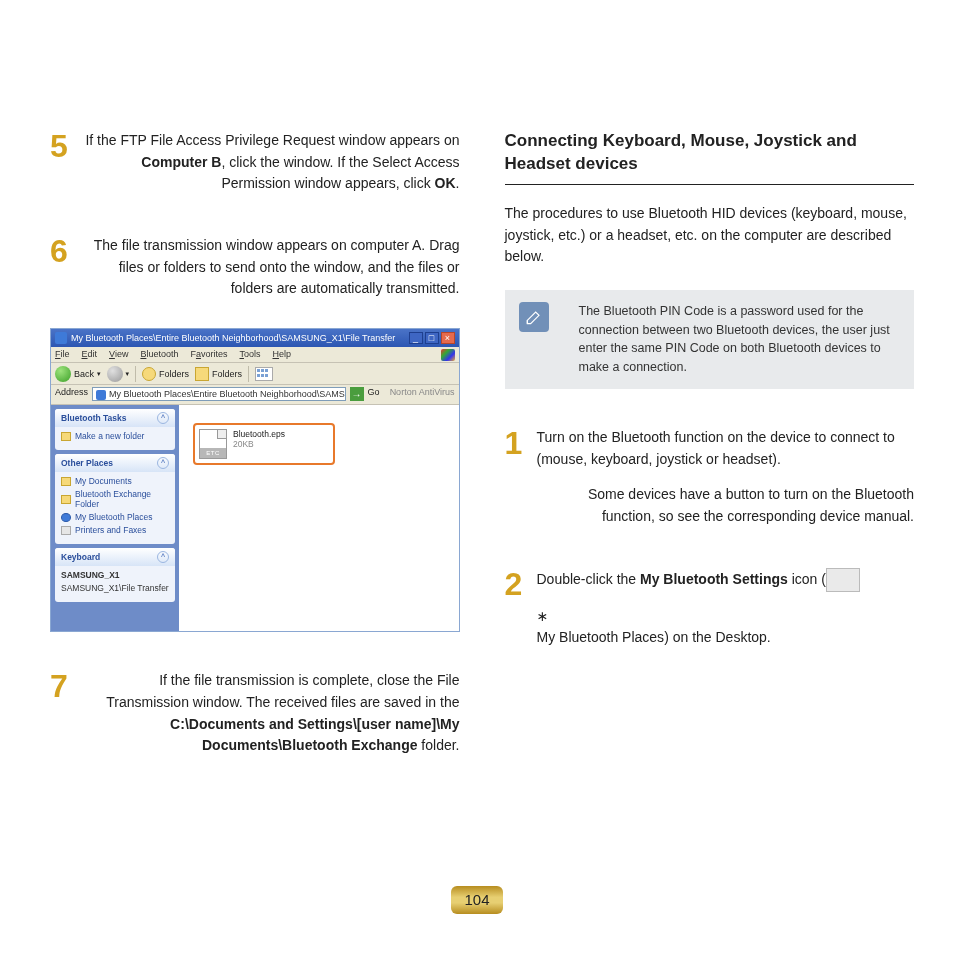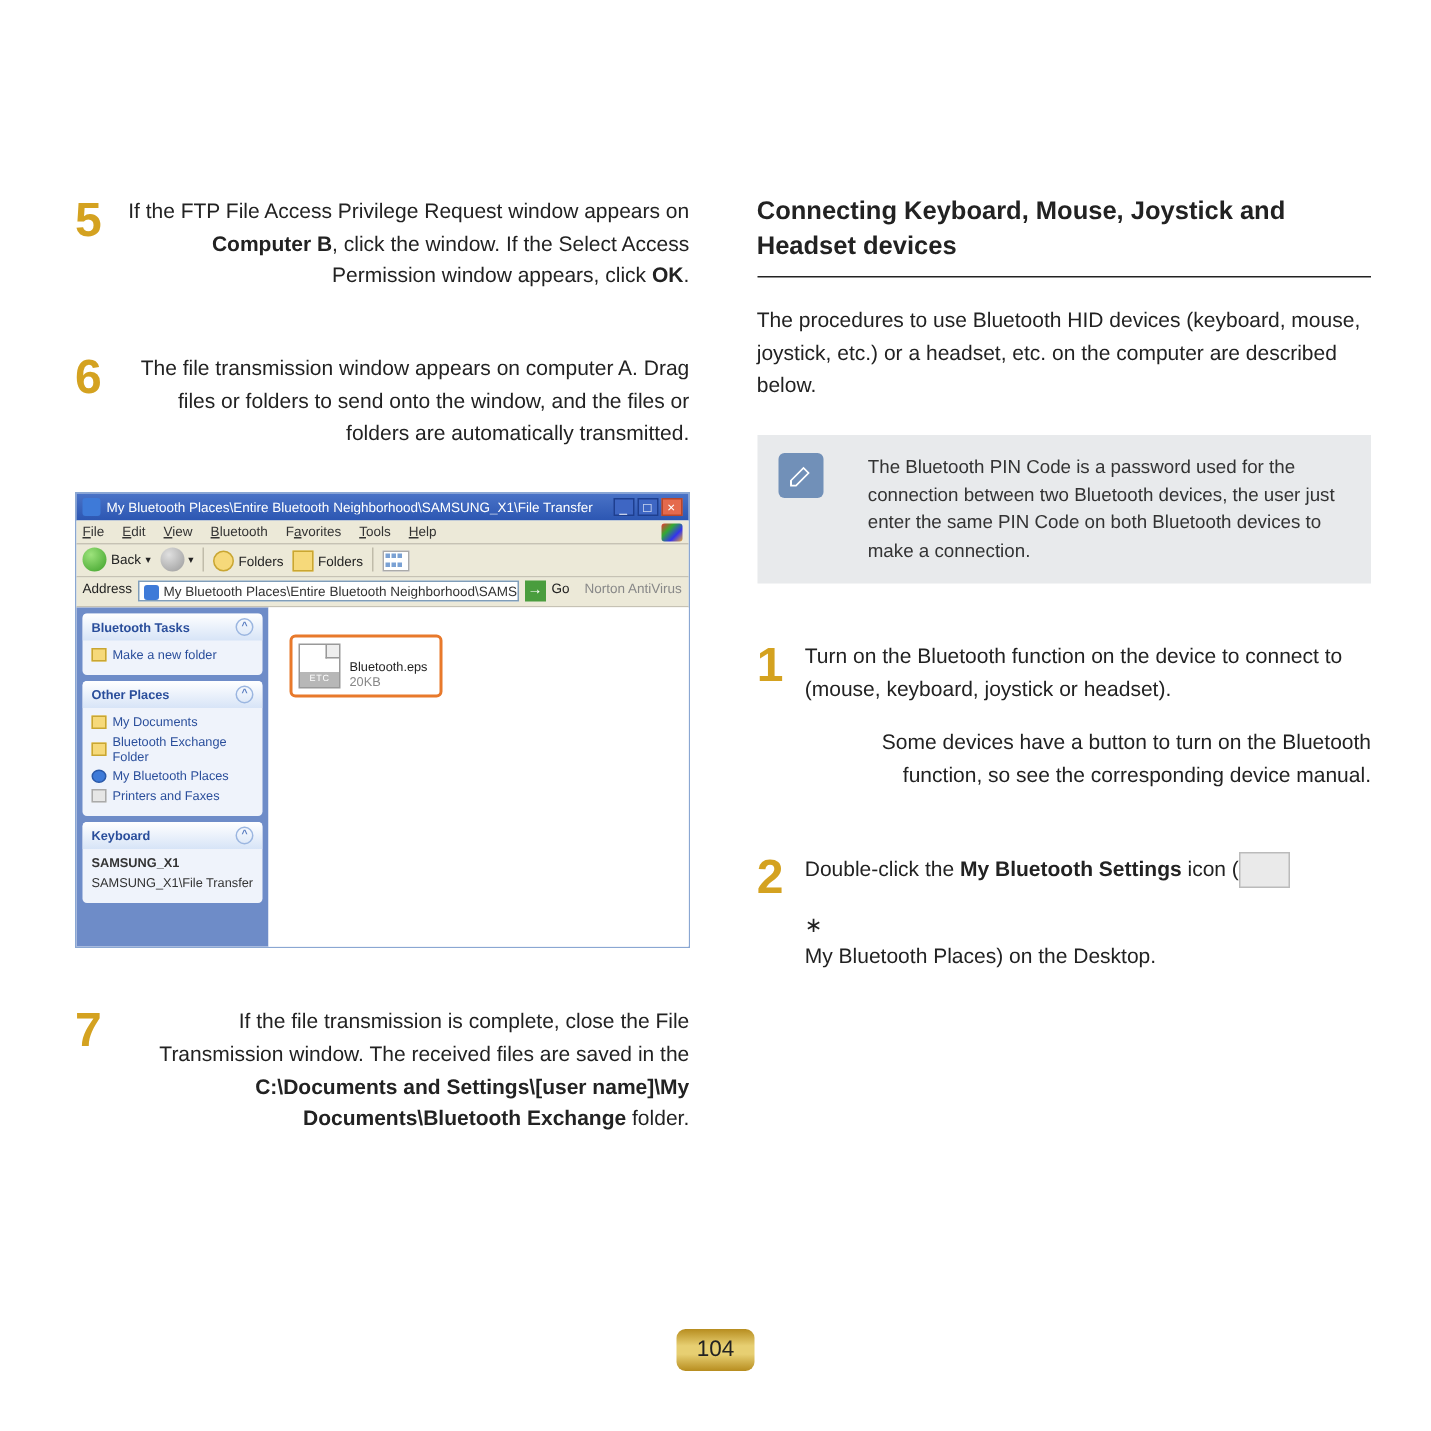--- a/index.html
+++ b/index.html
@@ -137,21 +137,21 @@
     right: 4px;
     width: 14px; height: 12px;
     background: linear-gradient(135deg,#e33,#3a3,#33e,#ea3);
     border-radius: 2px;
   }
   .win-toolbar {
     background: #ece9d8;
     border-bottom: 1px solid #c6c2b4;
     padding: 3px 4px;
     display: flex;
-    align-items: flex-end;
+    align-items: center;
     gap: 6px;
     height: 22px;
   }
   .tb-btn { display: flex; align-items: center; gap: 3px; }
   .tb-circle { width: 16px; height: 16px; border-radius: 50%; }
   .green { background: radial-gradient(circle at 35% 30%, #9de37c, #3ca028); }
   .gray  { background: radial-gradient(circle at 35% 30%, #e0e0e0, #999); }
   .tb-sep { width: 1px; height: 16px; background: #c0bcaa; }
   .tb-ico { width: 14px; height: 14px; background: #f6d97a; border: 1px solid #c9a632; }
   .tb-ico.search { border-radius: 50%; }
@@ -230,26 +230,26 @@
   .panel-body.details { color: #333; }
   .panel-body.details div { color: #333; display: block; }
   .panel-body.details .strong { font-weight: bold; }
   .content-area {
     flex: 1;
     background: #fff;
     padding: 18px 14px;
   }
   .file-item {
     display: flex;
-    align-items: flex-end;
+    align-items: flex-start;
     gap: 6px;
     border: 2px solid #e8792b;
     border-radius: 4px;
     padding: 4px 8px 4px 4px;
-    width: 102px;
+    width: 142px;
   }
   .file-ico {
     width: 28px; height: 30px;
     background: #fff;
     border: 1px solid #999;
     position: relative;
   }
   .file-ico::before {
     content: "";
     position: absolute; top: 0; right: 0;

